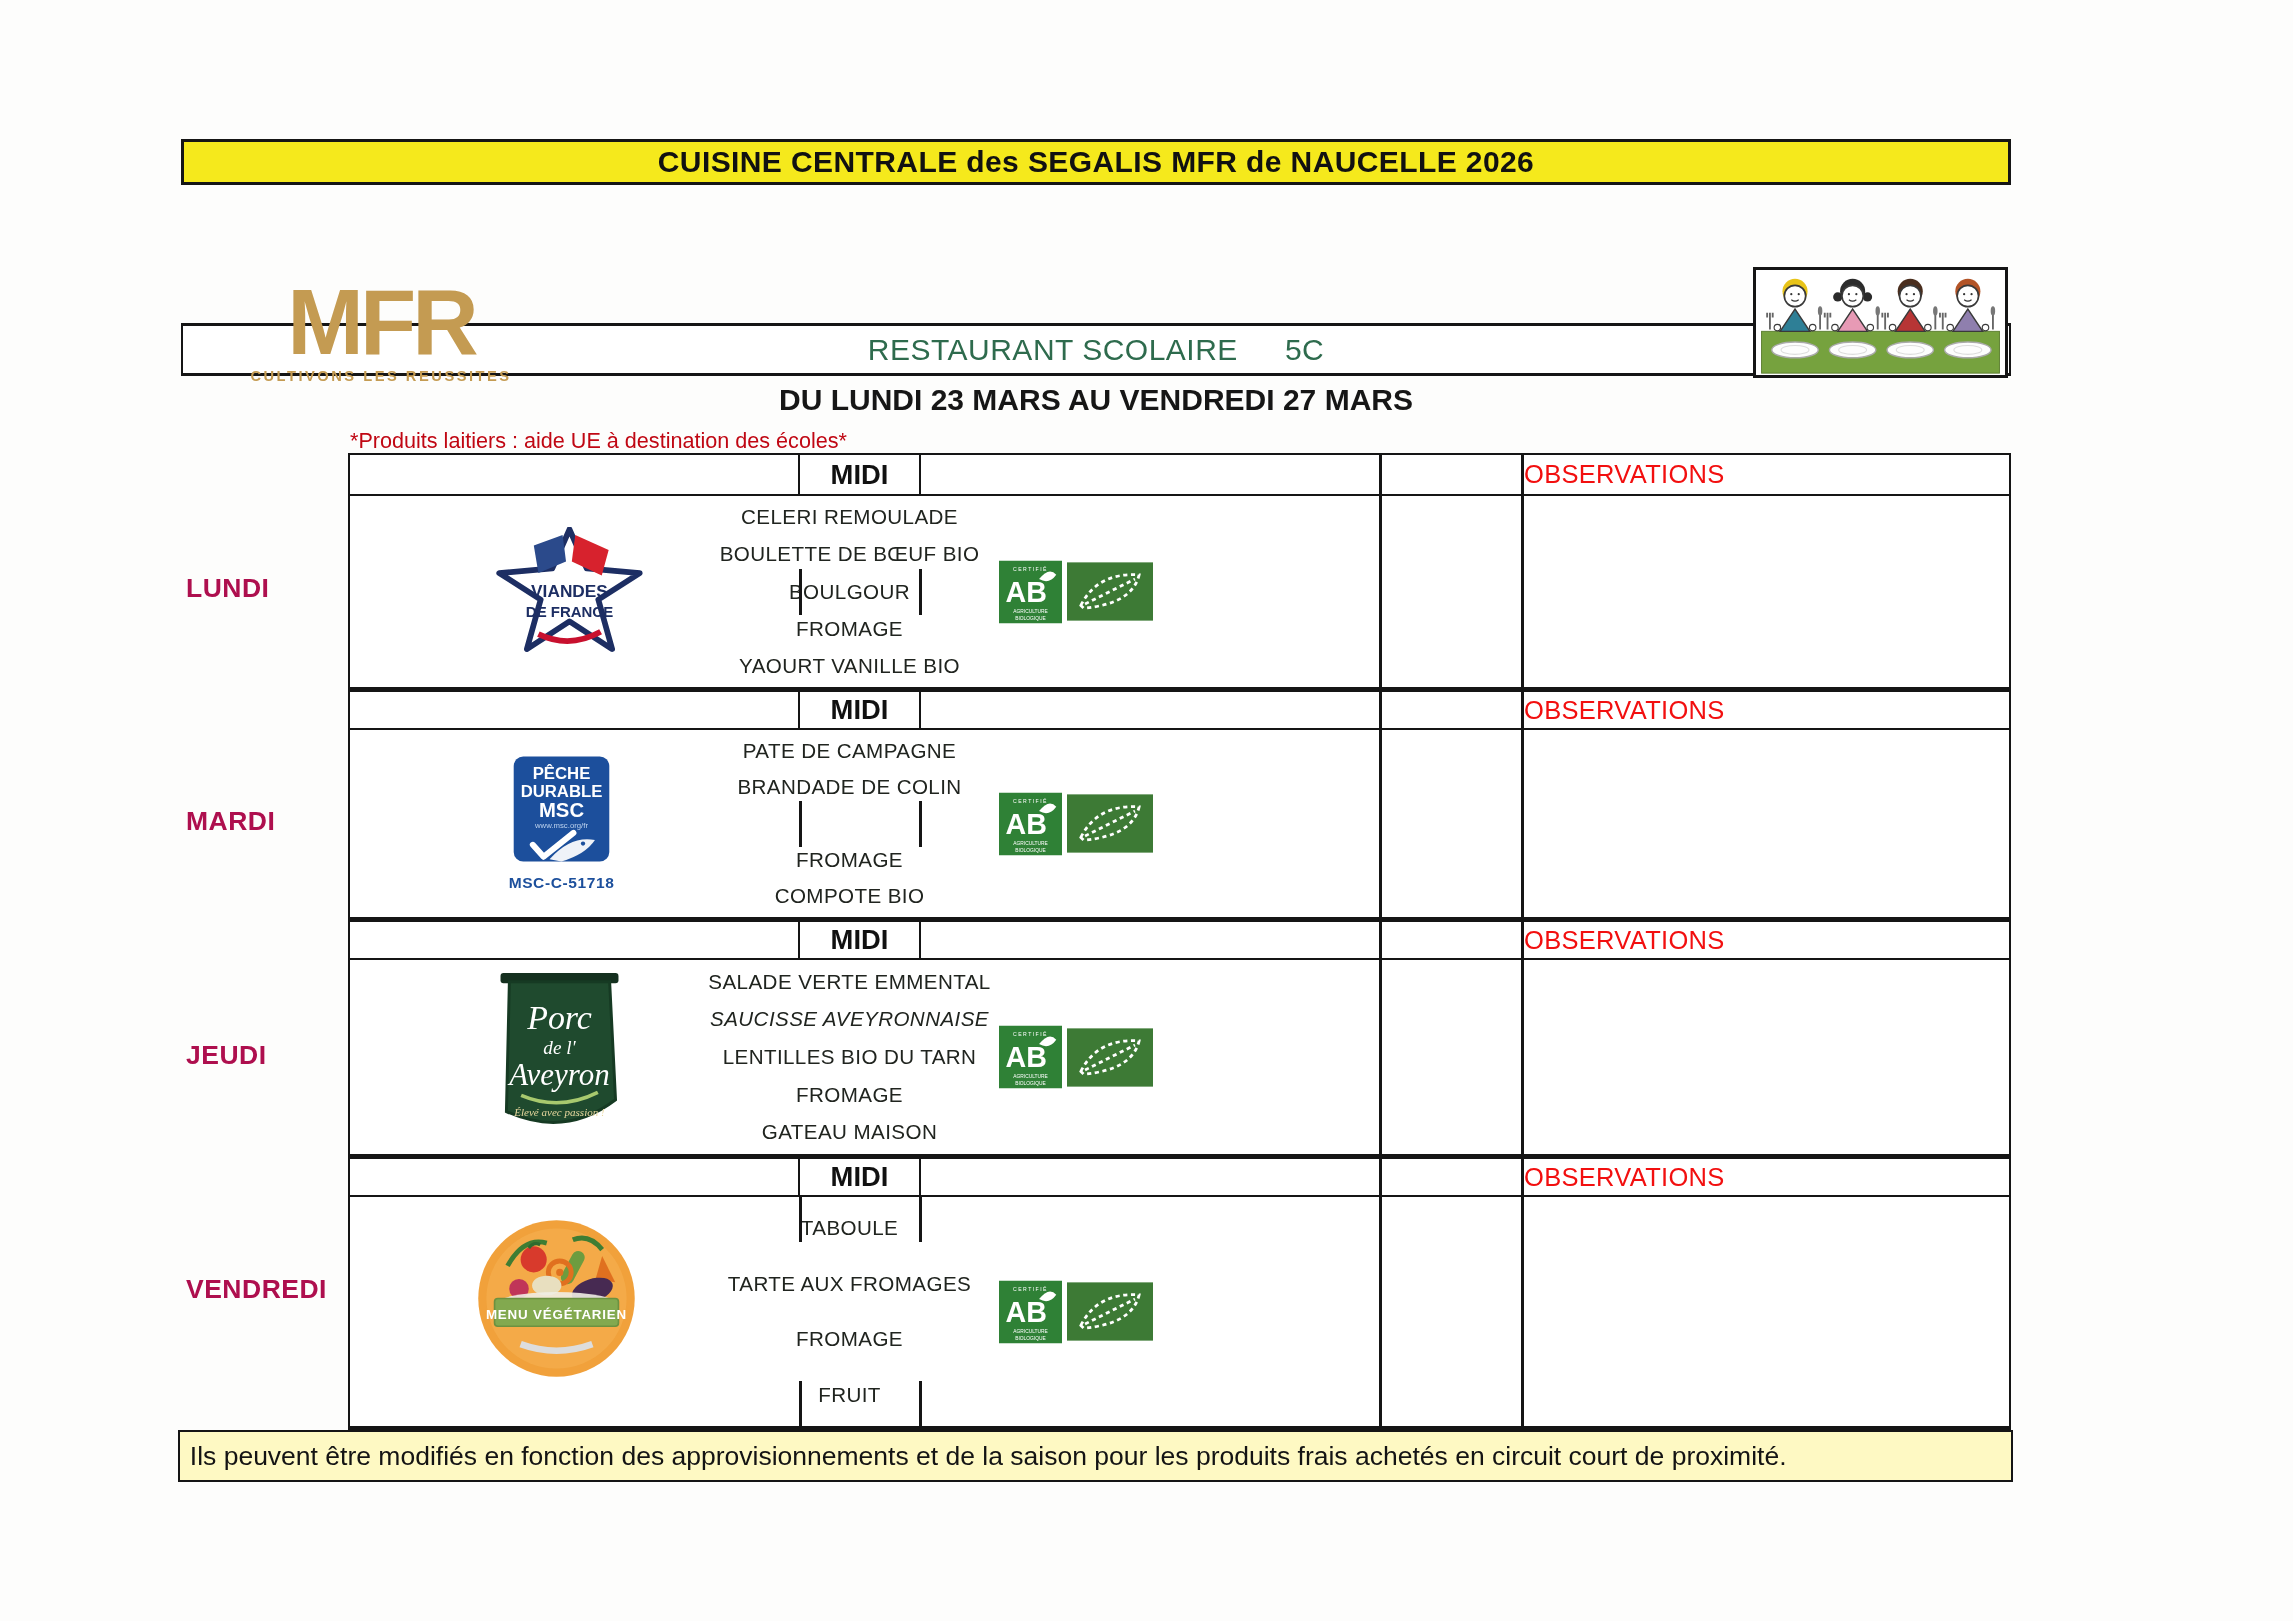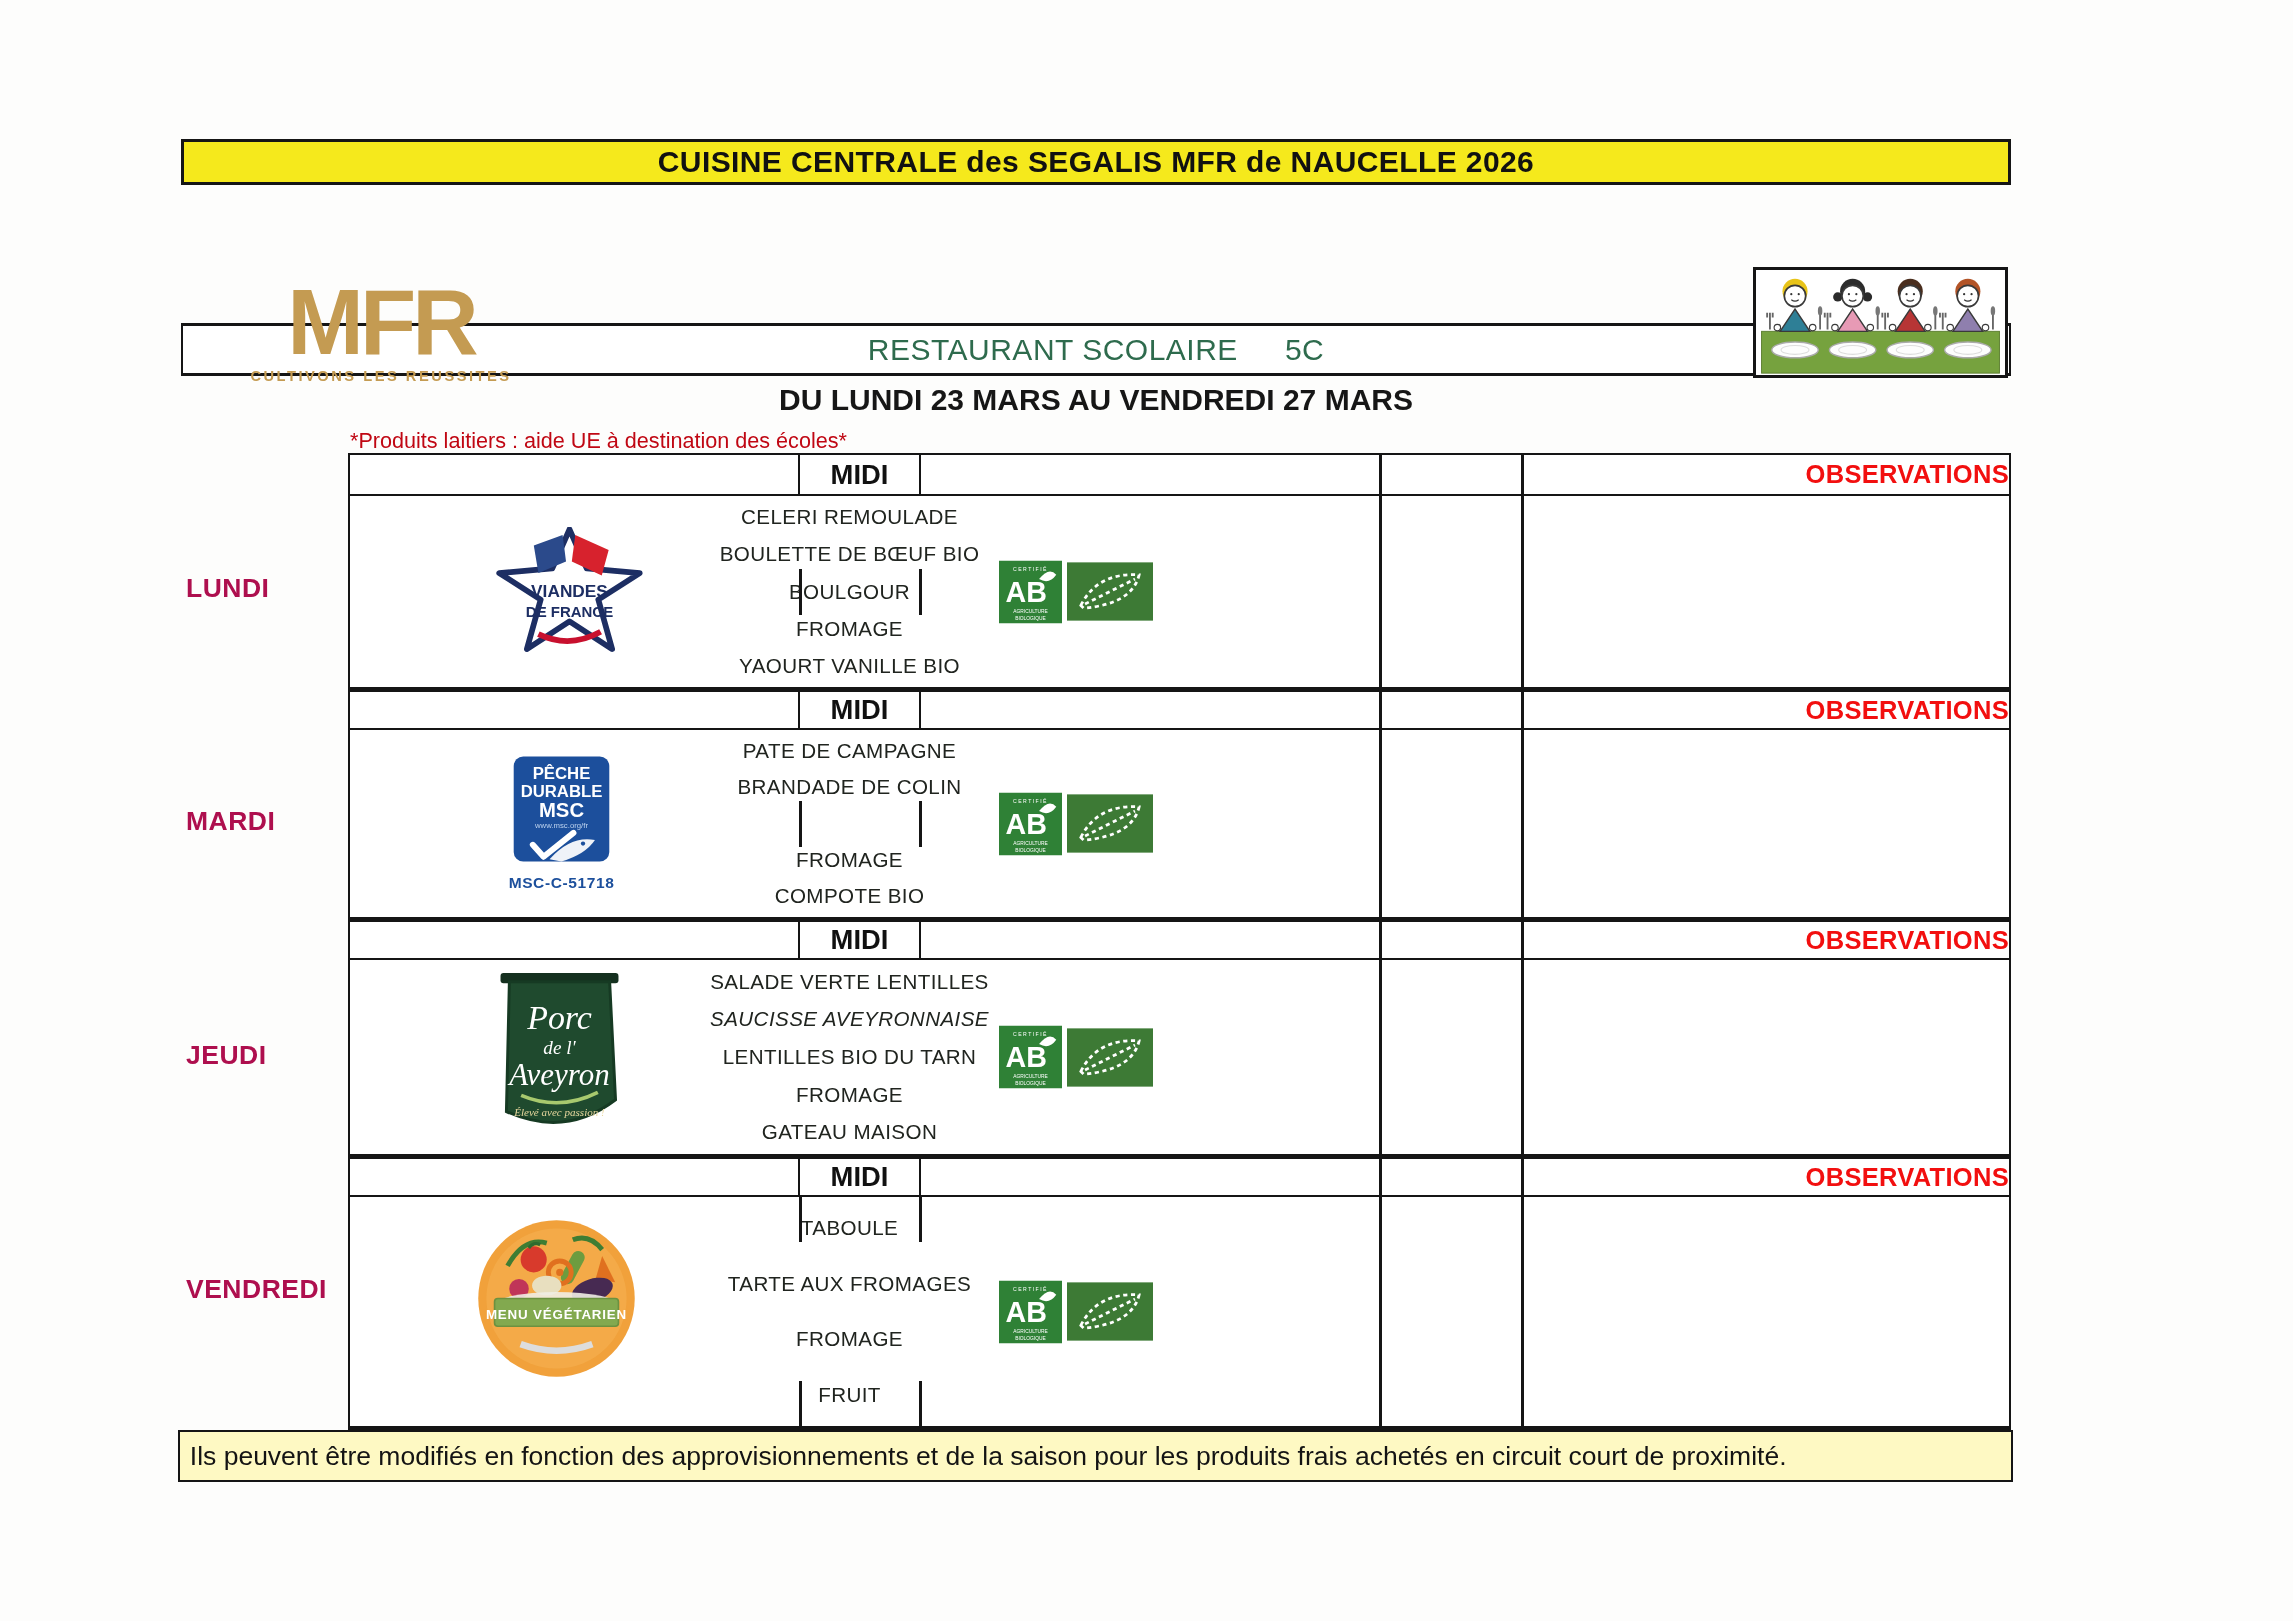--- a/index.html
+++ b/index.html
@@ -44,22 +44,22 @@
   .menu-row{position:relative;box-sizing:border-box;background:#fff;}
   .mr-0{height:191px}.mr-1{height:187px}.mr-2{height:194px}.mr-3{height:229px}
 
   .vdiv{position:absolute;top:0;bottom:0;width:2.9px;background:#151515;}
   .v1{left:1029px}.v2{left:1171px}
 
   .midi-cell{position:absolute;left:448px;top:0;bottom:0;width:123px;box-sizing:border-box;
              border-left:2.9px solid #151515;border-right:2.9px solid #151515;
              display:flex;align-items:center;justify-content:center;
              font-size:27.4px;font-weight:bold;color:#111;}
-  .obs-cell{position:absolute;left:1174px;right:0;top:0;bottom:0;display:flex;align-items:center;justify-content:flex-end;
-            font-size:25.5px;font-weight:bold;color:#F20F0F;letter-spacing:0.3px;border-radius:11px;}
+  .obs-cell{position:absolute;left:1174px;right:0;top:0;bottom:0;display:flex;align-items:center;justify-content:flex-start;
+            font-size:25.5px;font-weight:normal;color:#F20F0F;letter-spacing:0.3px;border-radius:11px;}
 
   .menu-lines{position:absolute;left:0;top:2.9px;bottom:2.9px;width:999px;display:flex;flex-direction:column;}
   .menu-line-slot{flex:1;position:relative;display:flex;align-items:center;justify-content:center;}
   .menu-item{font-size:20.6px;color:#20241f;letter-spacing:0.4px;font-weight:500;white-space:nowrap;}
   .menu-item.italic{font-style:italic;}
   .grid-bar{position:absolute;top:50%;transform:translateY(-50%);width:2.9px;height:46px;background:#151515;}
   .gl{left:449px}.gr{left:569px}
   .grid-bar.at-top{top:-2.9px;transform:none;height:45px;}
   .grid-bar.at-bottom{top:auto;bottom:-2.9px;transform:none;height:45px;}
 
@@ -329,21 +329,21 @@
       <div class="obs-cell">
         <span>OBSERVATIONS</span>
       </div>
     </div>
 
     <div class="menu-row mr-2">
       <div class="vdiv v1"></div>
       <div class="vdiv v2"></div>
       <div class="menu-lines">
         <div class="menu-line-slot">
-            <span class="menu-item">SALADE VERTE LENTILLES</span>
+            <span class="menu-item">SALADE VERTE EMMENTAL</span>
           </div>
         <div class="menu-line-slot">
             <span class="menu-item italic">SAUCISSE AVEYRONNAISE</span>
           </div>
         <div class="menu-line-slot">
             <span class="menu-item">LENTILLES BIO DU TARN</span>
           </div>
         <div class="menu-line-slot">
             <span class="menu-item">FROMAGE</span>
           </div>

